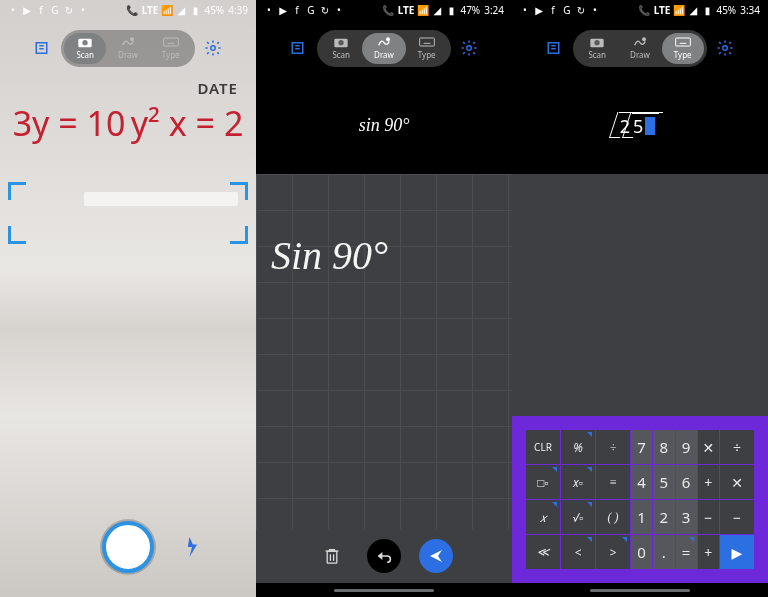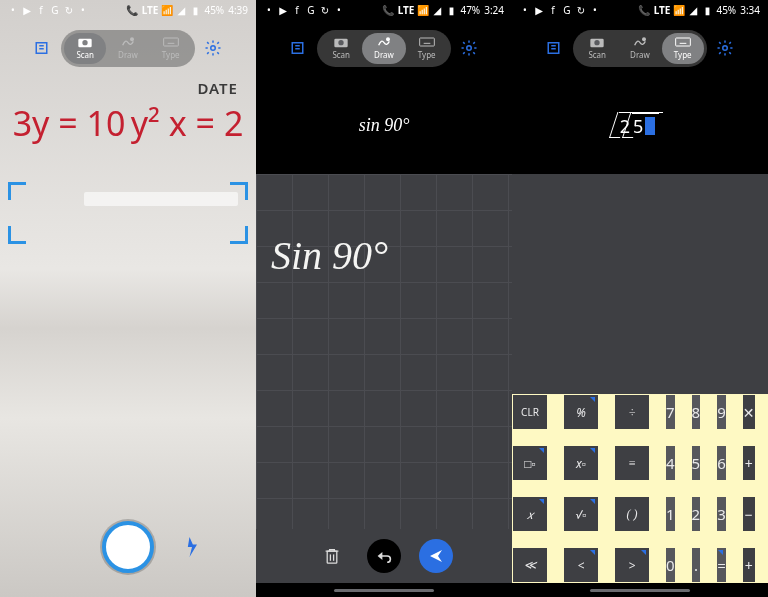--- a/index.html
+++ b/index.html
@@ -42,21 +42,21 @@
   .tb-btn{width:34px;height:34px;border-radius:50%;display:flex;align-items:center;justify-content:center;color:#dcdcdc;}
   .tb-btn.black{background:#000;}
   .tb-btn.send{background:#2b6fe2;color:#fff;}
   
   .sc3 .body{flex:1;display:flex;flex-direction:column;}
   .formula-bar3{height:98px;display:flex;align-items:center;justify-content:center;color:#fff;font-family:"Times New Roman",serif;font-size:18px;background:#000;}
   .rad{border-top:1.5px solid #fff;padding:0 4px 0 1px;position:relative;margin-left:2px;display:inline-block;}
   .rad::before{content:"";position:absolute;left:-10px;top:-1.5px;width:10px;height:100%;border-bottom:1.5px solid #fff;border-left:1.5px solid #fff;transform:skewX(-18deg);transform-origin:bottom left;}
   .cursor-box{display:inline-block;width:10px;height:18px;background:#2b6fe2;margin-left:2px;vertical-align:-2px;}
   .void{flex:1;background:#3e3f43;}
-  .keypad{background:#fef9c3;display:grid;grid-template-columns:repeat(3,34px) repeat(4,1fr) 34px;grid-auto-rows:34px;gap:17px;padding:1px;}
+  .keypad{background:#6d28d9;display:grid;grid-template-columns:repeat(3,34px) repeat(4,1fr) 34px;grid-auto-rows:34px;gap:1px;padding:14px;}
   .key{display:flex;align-items:center;justify-content:center;font-size:14px;color:#e9e9ea;background:#3e3f43;position:relative;}
   .key.fn{background:#3e3f43;font-size:12px;font-style:italic;font-family:"Times New Roman",serif;}
   .key.num{background:#56575c;font-size:15px;}
   .key.op{background:#3e3f43;}
   .key.clr{font-size:10px;font-style:normal;font-family:system-ui;}
   .key .tri{position:absolute;top:2px;right:3px;width:0;height:0;border-style:solid;border-width:0 5px 5px 0;border-color:transparent #2b6fe2 transparent transparent;}
   .key.send{background:#2b6fe2;color:#fff;}
   .navbar{height:14px;display:flex;justify-content:center;align-items:center;background:#000;}
   .navdash{width:100px;height:3px;background:#6a6b6f;border-radius:2px;}
   .sc1 .hdr,.sc1 .status{background:transparent;}

